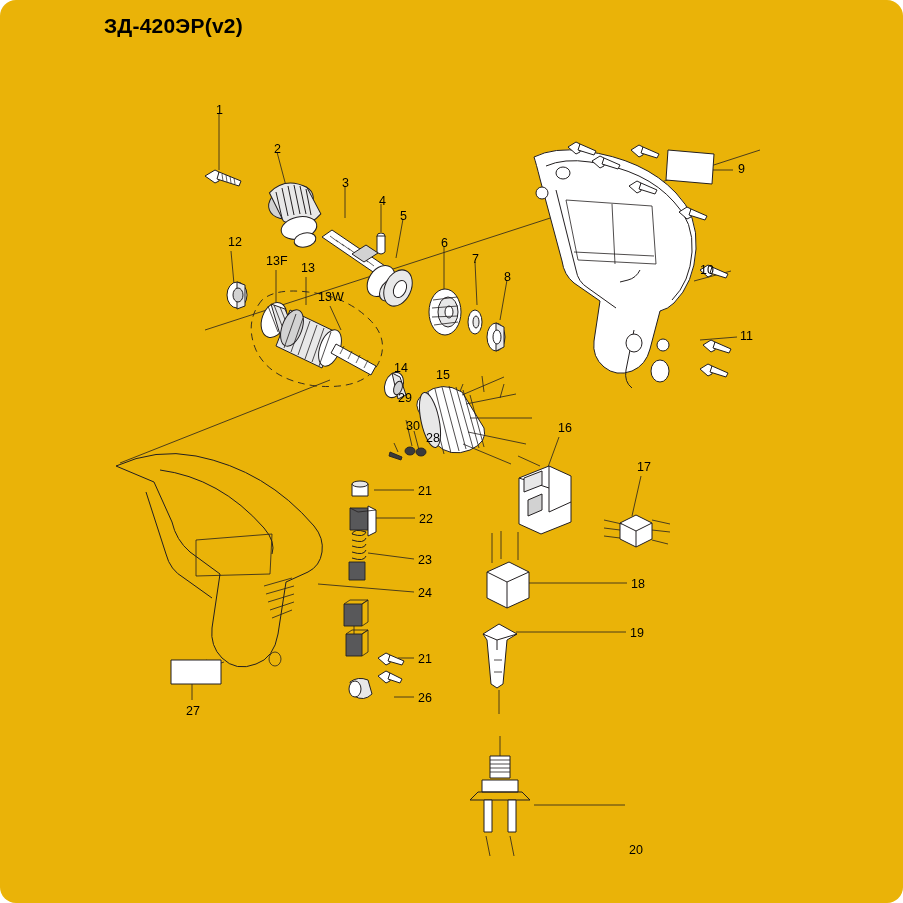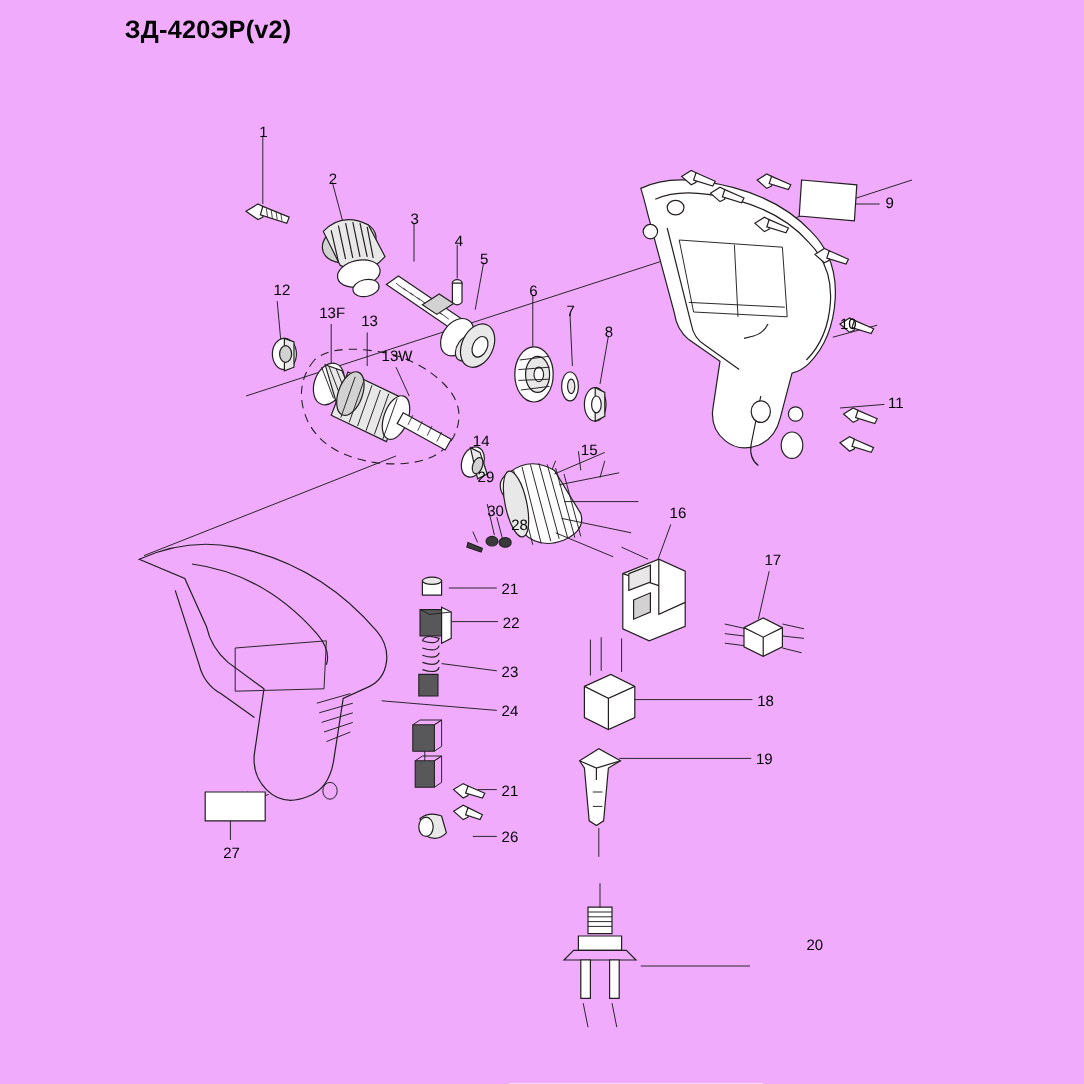--- a/index.html
+++ b/index.html
@@ -7,22 +7,23 @@
     padding: 0;
     background: #ffffff;
   }
   body {
     font-family: "Liberation Sans", sans-serif;
   }
   #page {
     position: relative;
     width: 903px;
     height: 903px;
-    background: #f0abfc;
+    background: #eab308;
     overflow: hidden;
+    border-radius: 16px;
   }
   #title {
     position: absolute;
     left: 104px;
     top: 14px;
     font-size: 21px;
     font-weight: bold;
     color: #000000;
     letter-spacing: 0.2px;
   }
@@ -369,26 +370,26 @@
   <div class="callout" style="left:472px; top:252px;">7</div>
   <div class="callout" style="left:504px; top:270px;">8</div>
   <div class="callout" style="left:738px; top:162px;">9</div>
   <div class="callout" style="left:700px; top:263px;">10</div>
   <div class="callout" style="left:740px; top:329px;">11</div>
   <div class="callout" style="left:228px; top:235px;">12</div>
   <div class="callout" style="left:301px; top:261px;">13</div>
   <div class="callout" style="left:266px; top:254px;">13F</div>
   <div class="callout" style="left:318px; top:290px;">13W</div>
   <div class="callout" style="left:394px; top:361px;">14</div>
-  <div class="callout" style="left:484px; top:368px;">15</div>
+  <div class="callout" style="left:436px; top:368px;">15</div>
   <div class="callout" style="left:558px; top:421px;">16</div>
   <div class="callout" style="left:637px; top:460px;">17</div>
   <div class="callout" style="left:631px; top:577px;">18</div>
   <div class="callout" style="left:630px; top:626px;">19</div>
-  <div class="callout" style="left:629px; top:781px;margin-left:43px;">20</div>
+  <div class="callout" style="left:629px; top:843px;">20</div>
   <div class="callout" style="left:418px; top:484px;">21</div>
   <div class="callout" style="left:419px; top:512px;">22</div>
   <div class="callout" style="left:418px; top:553px;">23</div>
   <div class="callout" style="left:418px; top:586px;">24</div>
   <div class="callout" style="left:418px; top:652px;">21</div>
   <div class="callout" style="left:418px; top:691px;">26</div>
   <div class="callout" style="left:186px; top:704px;">27</div>
   <div class="callout" style="left:386px; top:431px;margin-left:40px;">28</div>
   <div class="callout" style="left:398px; top:391px;">29</div>
   <div class="callout" style="left:406px; top:419px;text-align:center;">30</div>

